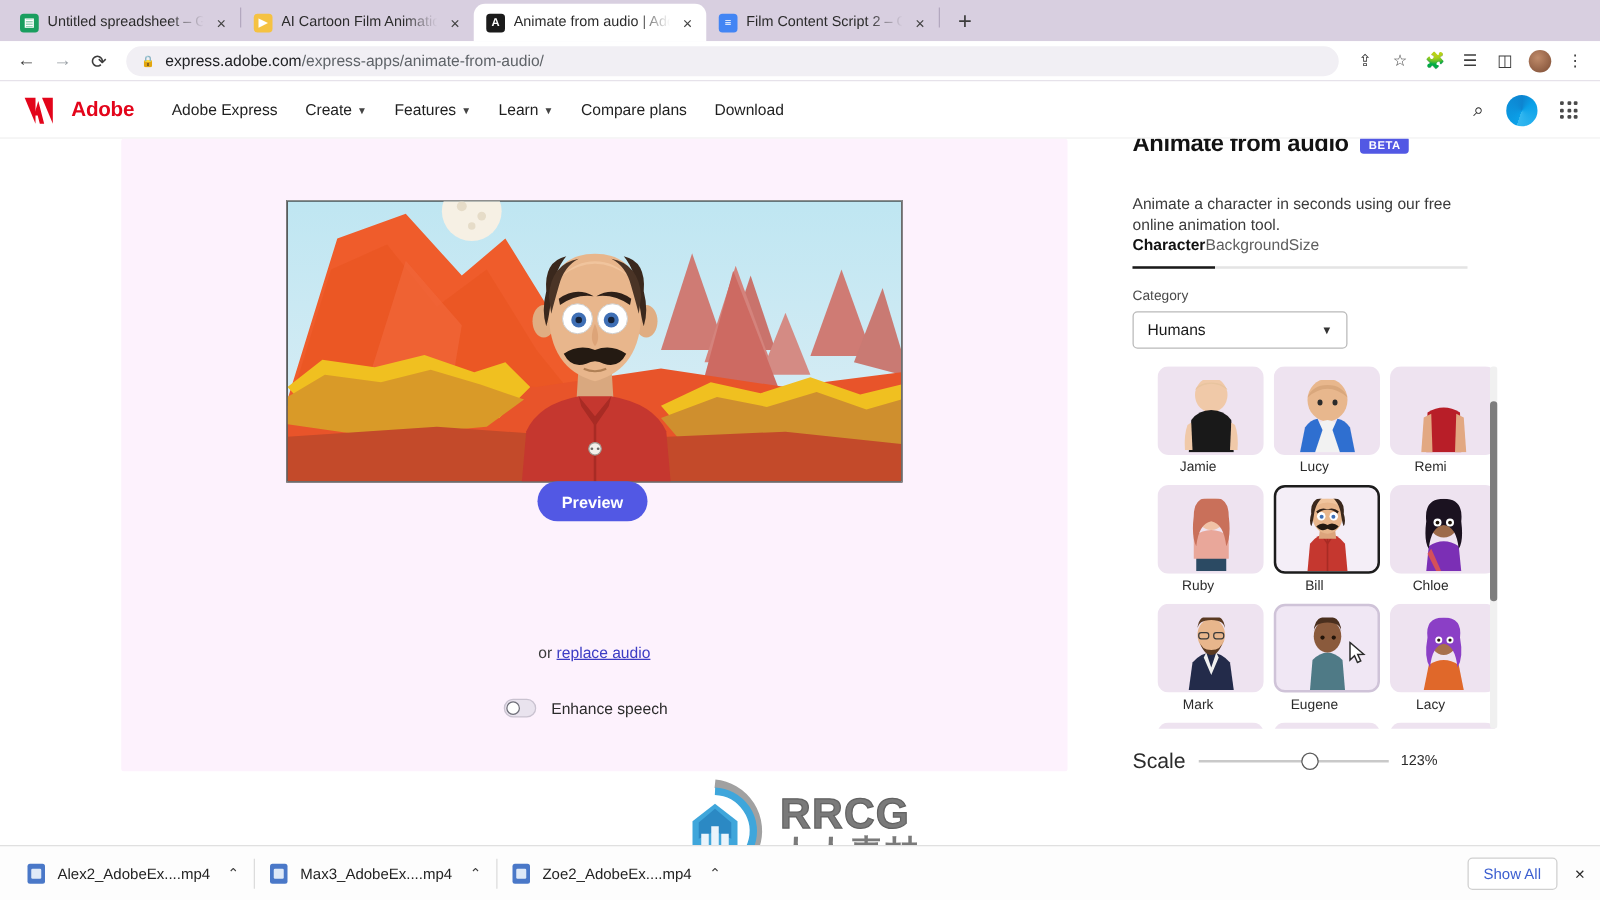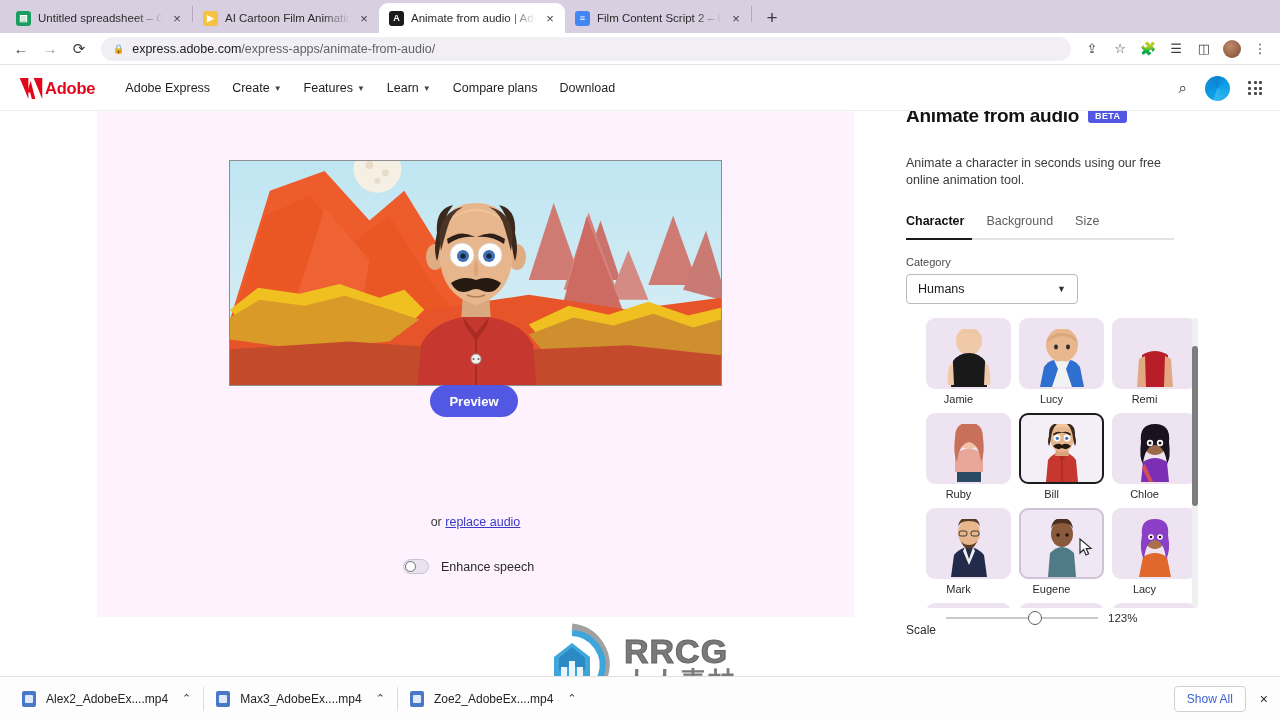--- a/index.html
+++ b/index.html
@@ -58,21 +58,21 @@
   .tb-ico { width:24px; height:24px; display:flex; align-items:center; justify-content:center;
     font-size:13px; color:#3c3c3c; }
   .avatar-chrome { width:18px; height:18px; border-radius:50%;
     background: radial-gradient(circle at 40% 35%, #c08b6a, #7b4b33); }
 
   
   .adobe-header {
     position:absolute; left:0; top:66px; width:1280px; height:45px; background:#fff;
     display:flex; align-items:center; padding:0 18px; border-bottom:1px solid #eeeeee;
   }
-  .adobe-logo-wrap { display:flex; align-items:center; gap:1px; margin-right:30px; }
+  .adobe-logo-wrap { display:flex; align-items:center; gap:13px; margin-right:30px; }
   .adobe-a { width:26px; height:23px; }
   .adobe-word { font-size:16.5px; color:#e3051b; font-weight:bold; letter-spacing:-0.2px;}
   .nav-links { display:flex; align-items:center; gap:22px; }
   .nav-link { font-size:12.5px; color:#1f1f1f; display:flex; align-items:center; gap:4px; white-space:nowrap;}
   .caret { font-size:8px; color:#444; }
   .hdr-right { margin-left:auto; display:flex; align-items:center; gap:18px; }
   .search-ico { font-size:15px; color:#2c2c2c; }
   .avatar-adobe { width:25px; height:25px; border-radius:50%;
     background: conic-gradient(from 200deg, #0aa0e8, #0d84d0 45%, #0aa0e8 60%, #35b8f0); }
   .grid-ico { display:grid; grid-template-columns:repeat(3,3px); gap:2.5px; }
@@ -111,21 +111,21 @@
   
   .right-panel {
     position:absolute; left:880px; top:0; width:400px; height:570px; background:#fff;
     padding-left:26px; overflow:hidden;
   }
   .panel-title-row { display:flex; align-items:center; gap:9px; margin-top:-6px; }
   .panel-title { font-size:19px; font-weight:bold; color:#131313; letter-spacing:-0.3px;}
   .beta-badge { background:#5258e4; color:#fff; font-size:9px; font-weight:bold;
     padding:2px 7px; border-radius:3px; letter-spacing:.4px; }
   .panel-sub { font-size:12.5px; color:#3b3b3b; line-height:1.35; width:268px; margin-top:28px; }
-  .tabs-row { display:flex; gap:22px; margin-top:25px; width:268px; }
+  .tabs-row { display:flex; width:268px; }
   .ptab { font-size:12.5px; color:#5e5e5e; padding-bottom:10px; }
   .ptab.active { color:#121212; font-weight:bold; }
   .tabs-underline { width:268px; height:2px; background:#e4e4e4; position:relative; }
   .tabs-underline i { position:absolute; left:0; top:0; width:66px; height:2px; background:#1a1a1a; }
   .cat-label { font-size:11px; color:#4a4a4a; margin-top:16px; }
   .select {
     margin-top:6px; width:172px; height:30px; border:1px solid #b9b9b9; border-radius:4px;
     display:flex; align-items:center; justify-content:space-between; padding:0 11px;
     font-size:12.5px; color:#1a1a1a; background:#fff;
   }
@@ -147,21 +147,21 @@
     background:#7d7d7d; border-radius:3px;
   }
   .grid-scroll-track {
     position:absolute; right:0px; top:0; width:6px; height:290px; background:#f0f0f0; border-radius:3px;
   }
   .cursor-arrow { position:absolute; left:150px; top:150px; width:14px; height:18px; }
 
   .scale-row {
     position:absolute; left:26px; top:488px; display:flex; align-items:center; gap:10px; width:300px;
   }
-  .scale-label { font-size:12px; color:#2b2b2b;margin-top:24px; }
+  .scale-label { font-size:17px; color:#2b2b2b; }
   .slider { flex:1; height:14px; position:relative; max-width:152px;}
   .slider .track { position:absolute; left:0; right:0; top:6px; height:1.5px; background:#c9c9c9; }
   .slider .knob { position:absolute; left:82px; top:0; width:14px; height:14px; border-radius:50%;
     background:#fff; border:1.5px solid #5a5a5a; }
   .scale-value { font-size:11.5px; color:#2b2b2b; }
 
   
   .watermark { position:absolute; left:528px; top:618px; width:224px; height:94px;
     display:flex; align-items:center; gap:8px; opacity:.92; }
   .wm-text { display:flex; flex-direction:column; }

